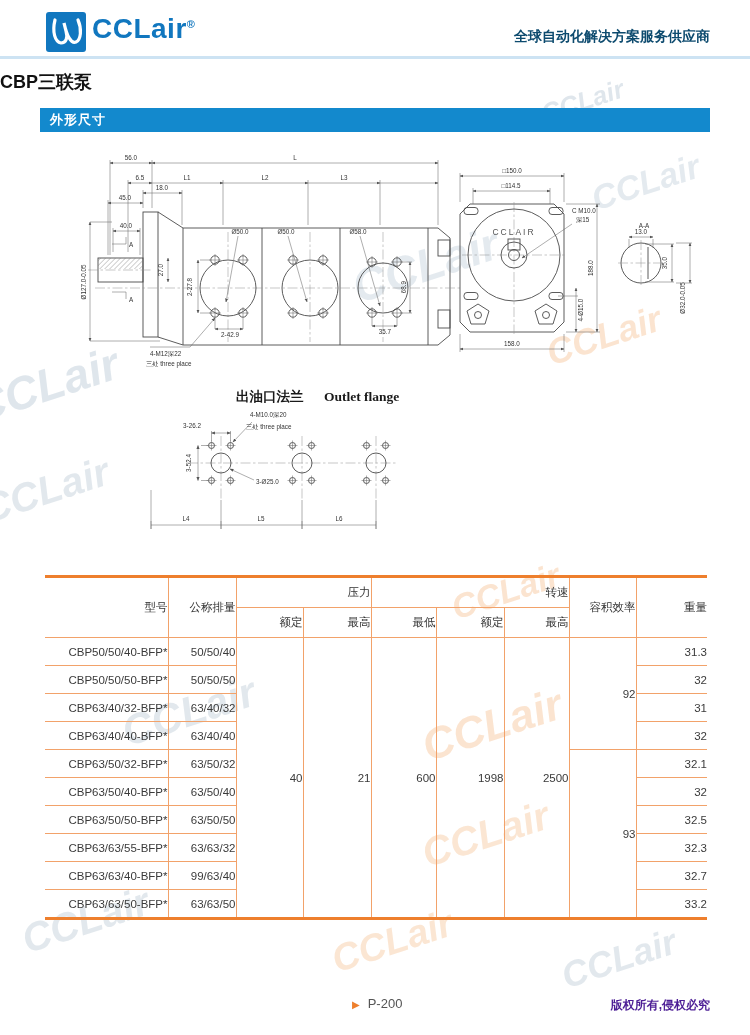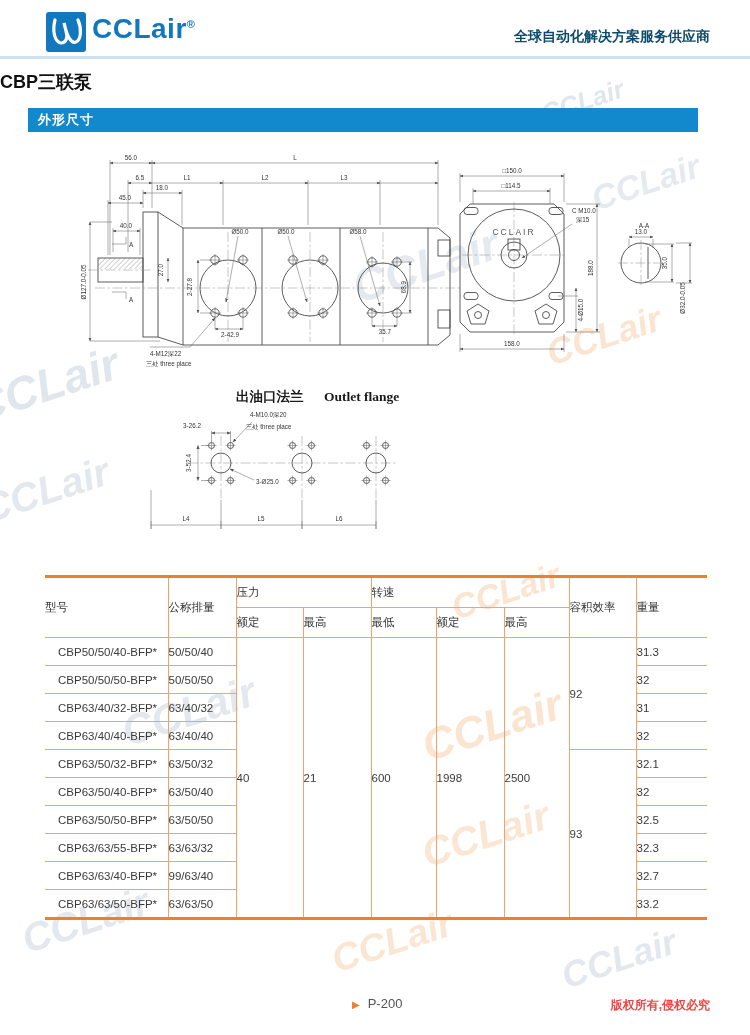--- a/index.html
+++ b/index.html
@@ -4,41 +4,41 @@
 <style>
   html,body{margin:0;padding:0}
   body{width:750px;height:1035px;position:relative;background:#fff;overflow:hidden;
        font-family:"Liberation Sans","DejaVu Sans",sans-serif;color:#222}
   .logo-box{position:absolute;left:46px;top:12px;width:40px;height:40px;background:#1177bf;border-radius:3px}
   .logo-word{position:absolute;left:92px;top:13px;font-size:28px;font-weight:bold;color:#1177bf;letter-spacing:.5px}
   .logo-reg{font-size:11px;vertical-align:10px}
   .tagline{position:absolute;right:40px;top:28px;font-size:14px;font-weight:bold;color:#0c4a6e}
   .divider{position:absolute;left:0;top:56px;width:750px;height:3px;background:#cde3f3}
   .page-title{position:absolute;left:0;top:70px;width:750px;text-align:left;font-size:18px;font-weight:600;color:#111}
-  .banner{position:absolute;left:28px;top:108px;width:670px;height:24px;background:#1389cd;color:#fff;
+  .banner{position:absolute;left:40px;top:108px;width:670px;height:24px;background:#1389cd;color:#fff;
           font-size:13px;font-weight:bold;line-height:24px;padding-left:10px;box-sizing:border-box;letter-spacing:1px}
   svg.draw{position:absolute;left:40px;top:140px}
   .ln{stroke:#4a4a4a;stroke-width:.9;fill:none}
   .dim{stroke:#6a6a6a;stroke-width:.55;fill:none}
   .cl{stroke:#8f8f8f;stroke-width:.5;fill:none;stroke-dasharray:10 2.5 2.5 2.5}
   .dt{font-size:6.3px;fill:#333}
   .dtm{font-size:6.3px;fill:#333;text-anchor:middle}
   .brandtxt{font-size:8.5px;fill:#555;letter-spacing:2px;text-anchor:middle}
   .ftitle{font-size:13.5px;fill:#1a1a1a;font-family:"Liberation Serif","DejaVu Serif",serif;font-weight:600}
   table.spec{position:absolute;left:45px;top:575px;width:662px;border-collapse:collapse;table-layout:fixed;
              border-top:3px solid #ee7f2d;border-bottom:3px solid #ee7f2d;border-left:hidden;border-right:hidden;
              font-size:11.5px;color:#3a3a3a}
-  .spec th,.spec td{border:1px solid #f2a26a;text-align:left;font-weight:normal;padding:0;overflow:hidden;white-space:nowrap}
+  .spec th,.spec td{border:1px solid #f2a26a;text-align:right;font-weight:normal;padding:0;overflow:hidden;white-space:nowrap}
   .spec thead th{height:29px;color:#333}
   .spec tbody td{height:27px}
-  .spec td.model{text-align:left;padding-left:13px}
+  .spec td.model{text-align:right;padding-left:13px}
   .wm{position:absolute;font-weight:bold;font-style:italic;transform:rotate(-18deg);pointer-events:none;white-space:nowrap}
   .pagefoot{position:absolute;left:352px;top:996px;font-size:13px;color:#555}
   .tri{color:#ee7f2d;font-size:10px;margin-right:8px}
-  .copyright{position:absolute;right:40px;top:997px;font-size:12px;font-weight:bold;color:#ef4444}
+  .copyright{position:absolute;right:40px;top:997px;font-size:12px;font-weight:bold;color:#4c1d95}
 </style>
 </head>
 <body>
 
 <div class="wm" style="left:540px;top:86px;font-size:26px;color:rgba(150,172,192,.30)">CCLair</div>
 <div class="wm" style="left:590px;top:163px;font-size:34px;color:rgba(150,172,192,.26)">CCLair</div>
 <div class="wm" style="left:350px;top:238px;font-size:46px;color:rgba(150,172,192,.26)">CCLair</div>
 <div class="wm" style="left:-30px;top:358px;font-size:46px;color:rgba(150,172,192,.30)">CCLair</div>
 <div class="wm" style="left:545px;top:315px;font-size:36px;color:rgba(242,166,98,.30)">CCLair</div>
 <div class="wm" style="left:-20px;top:468px;font-size:40px;color:rgba(150,172,192,.28)">CCLair</div>

